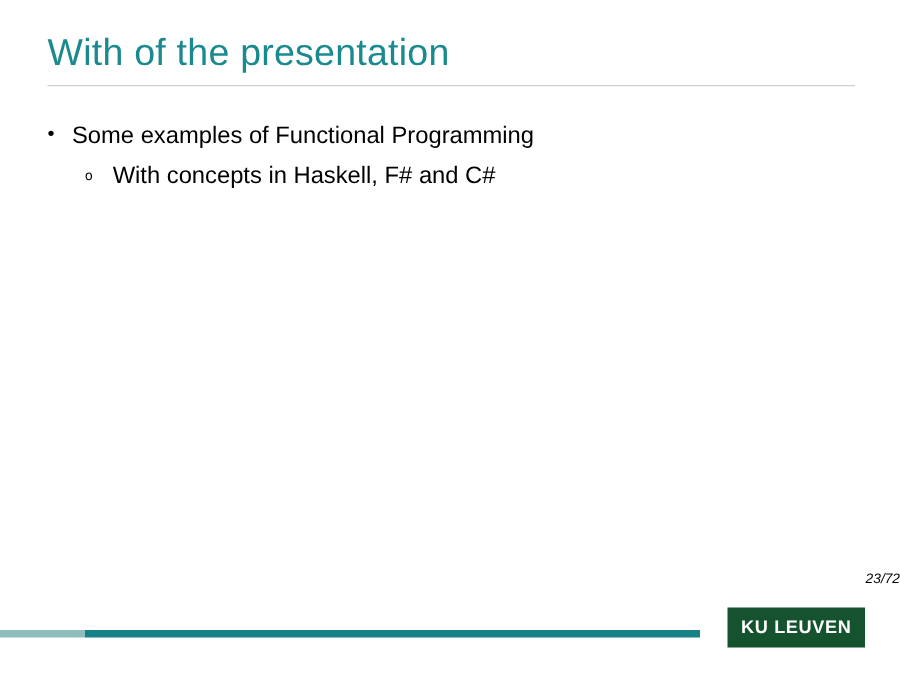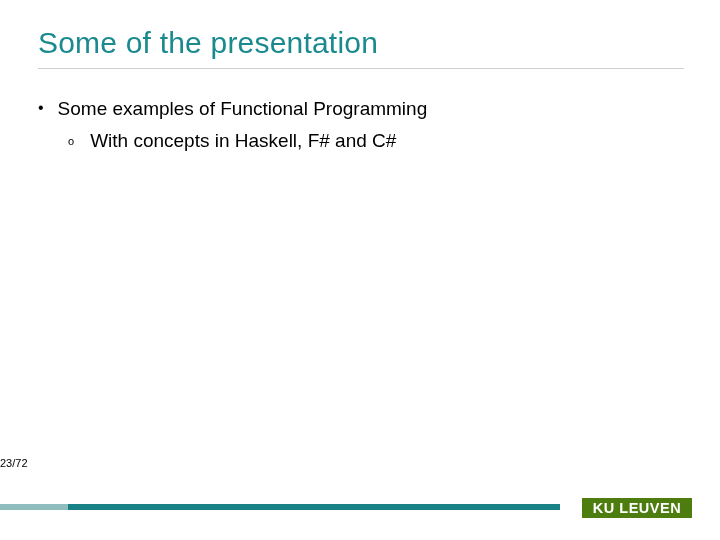--- a/index.html
+++ b/index.html
@@ -57,56 +57,57 @@
   .b2 .circ {
     font-size: 11px;
     line-height: 26px;
     color: #000;
   }
   .pagenum {
     position: absolute;
     left: 0;
     right: 0;
     top: 457px;
-    text-align: left;
+    text-align: right;
     font-size: 11px;
     color: #000;
+    font-style: italic;
   }
   .footer-bar {
     position: absolute;
     left: 0;
     bottom: 30px;
     width: 560px;
     height: 6px;
     display: flex;
   }
   .footer-bar .seg1 { flex: 0 0 68px; background: #8fbdbd; }
   .footer-bar .seg2 { flex: 1; background: #178185; }
   .logo {
     position: absolute;
     right: 28px;
     bottom: 22px;
     width: 110px;
-    height: 20px;
-    background: #4d7c0f;
+    height: 32px;
+    background: #14532d;
     color: #fff;
     font-weight: 700;
     font-size: 14.5px;
     letter-spacing: 0.5px;
     display: flex;
     align-items: center;
     justify-content: center;
   }
 </style>
 </head>
 <body>
 
 <div class="slide">
 
-  <div class="title">Some of the presentation</div>
+  <div class="title">With of the presentation</div>
   <div class="title-underline"></div>
 
   <div class="body">
     <div class="b1">
       <span class="dot">•</span>
       <span>Some examples of Functional Programming</span>
     </div>
     <div class="b2">
       <span class="circ">o</span>
       <span>With concepts in Haskell, F# and C#</span>

